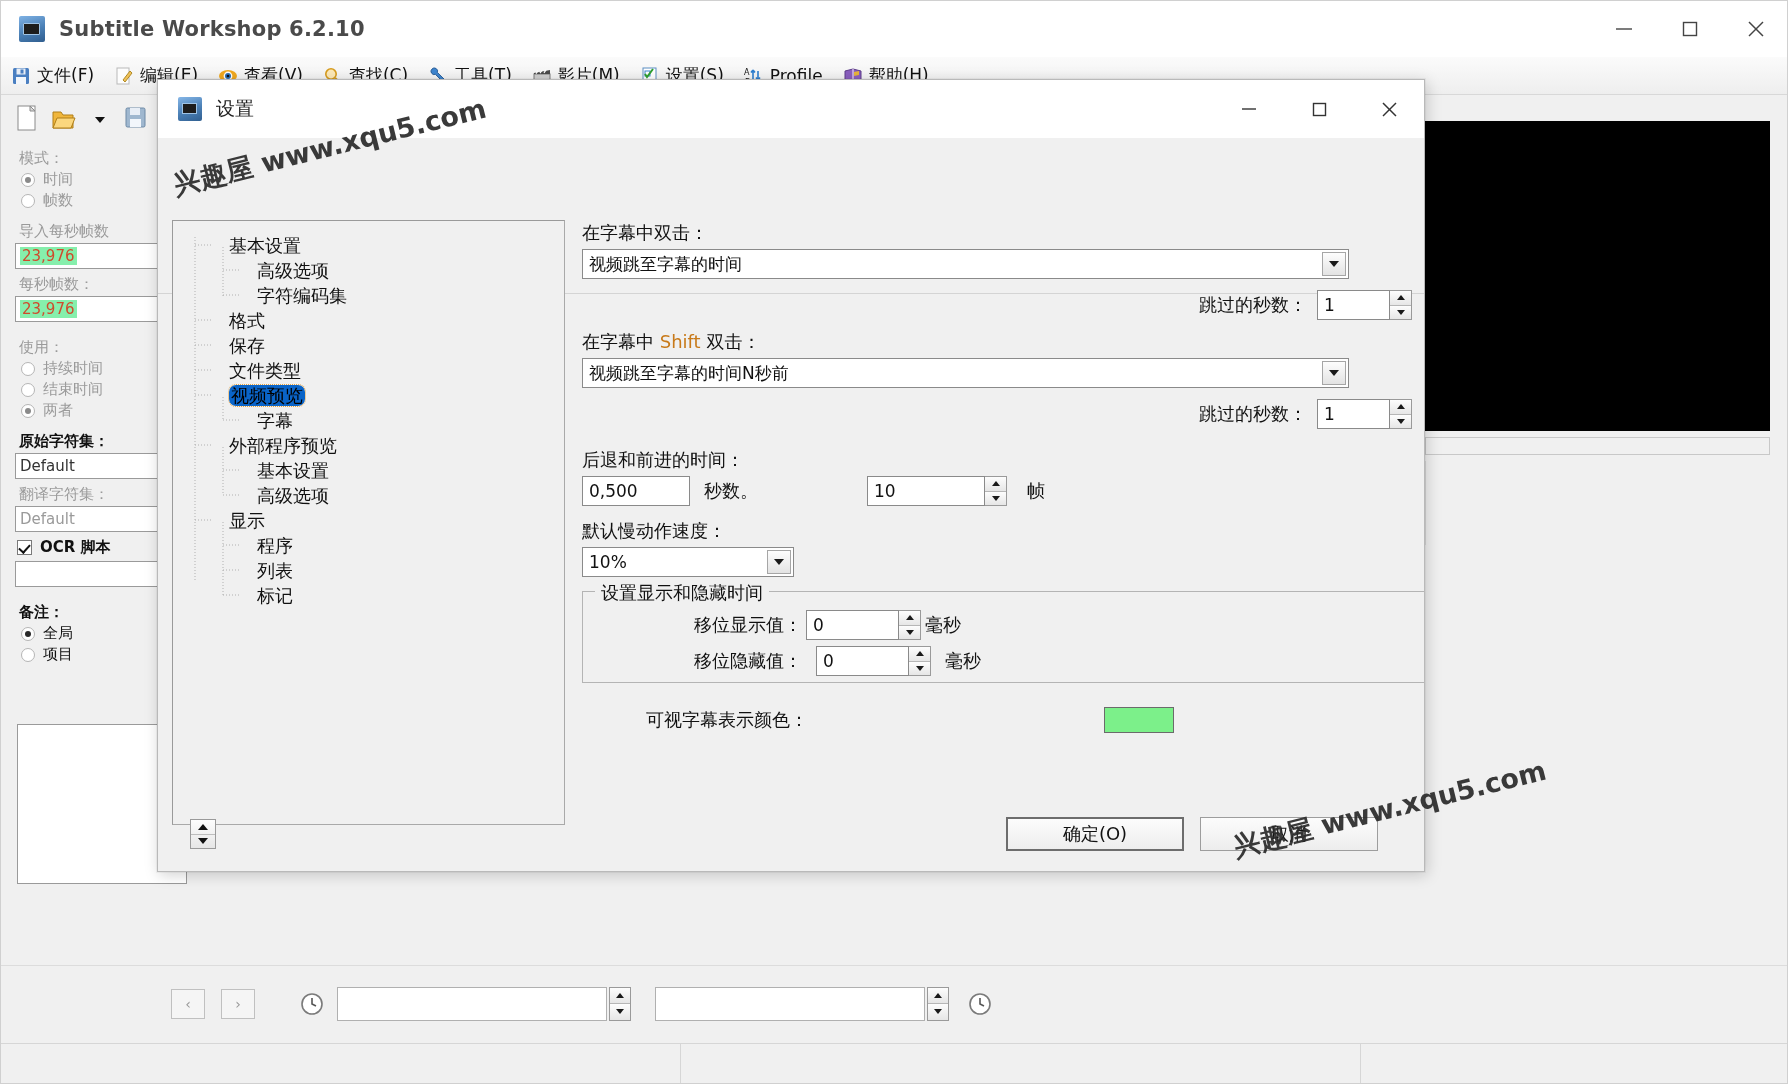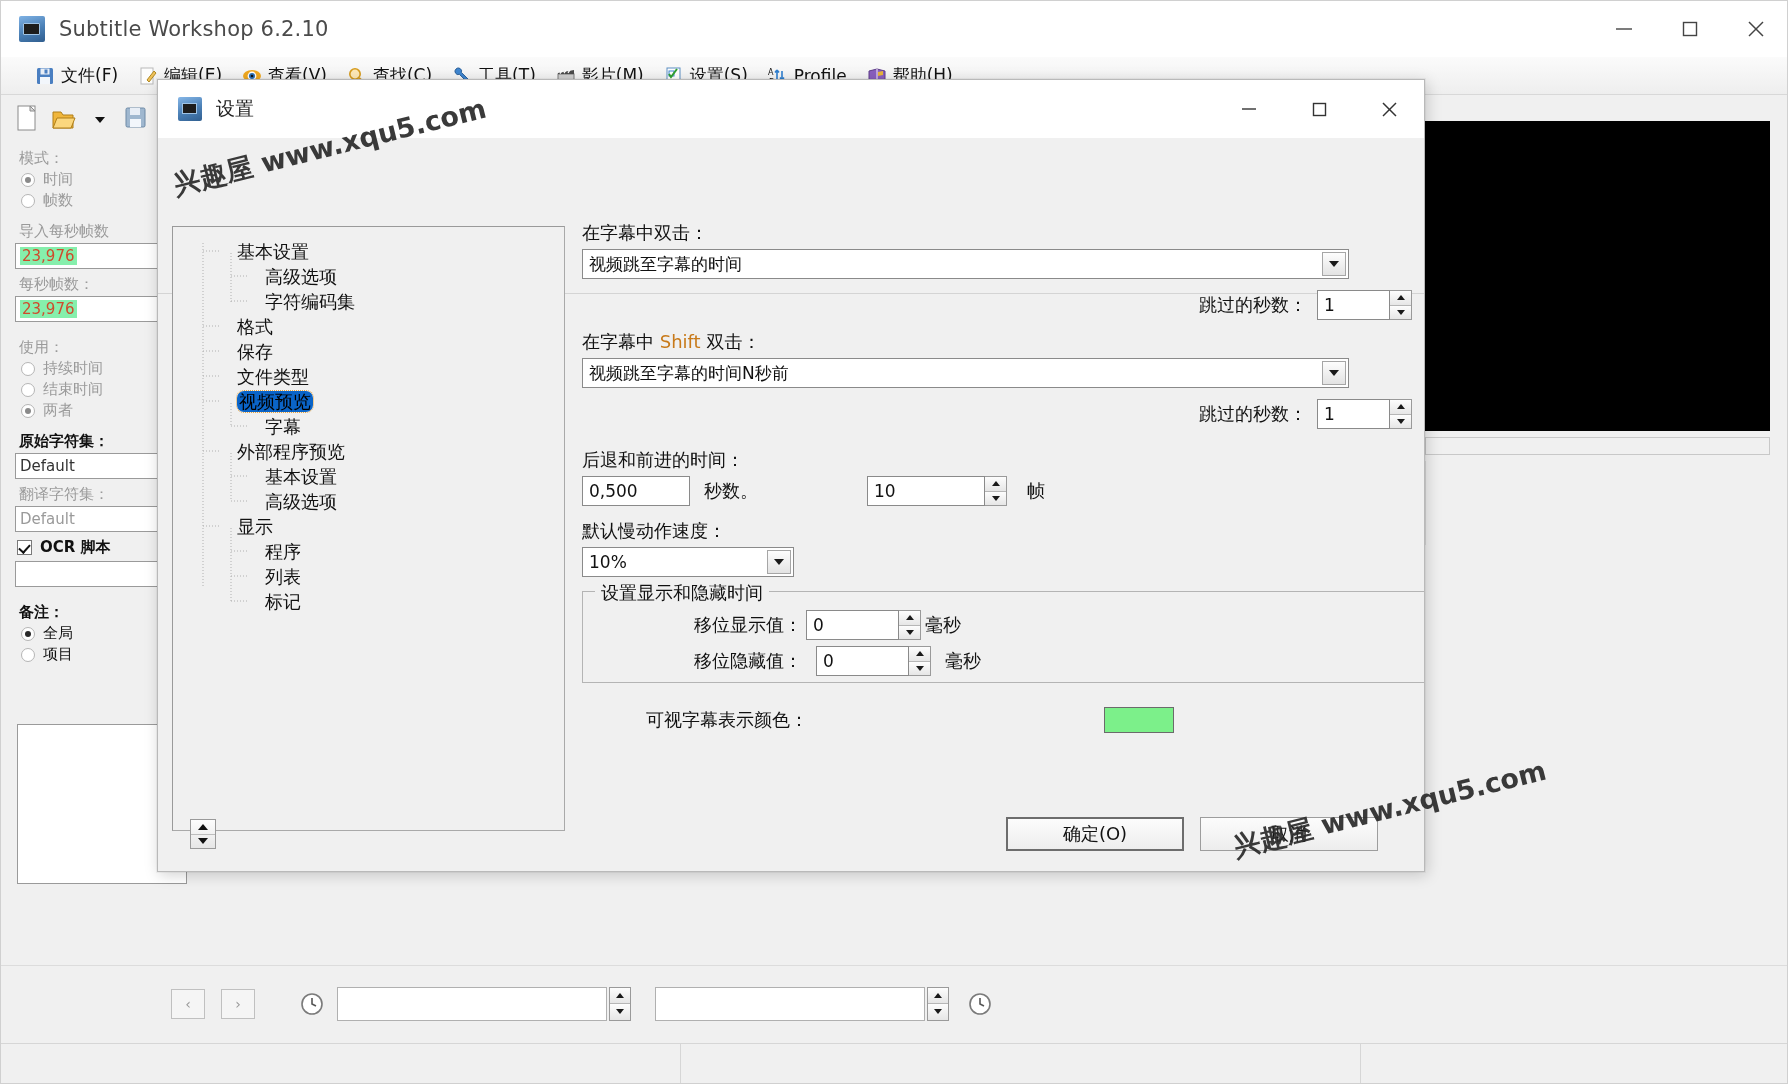--- a/index.html
+++ b/index.html
@@ -28,35 +28,35 @@
     margin-left: 18px; width: 26px; height: 26px;
     background: linear-gradient(160deg,#7fb2e5 0%,#4a7fb5 55%,#2f5d8e 100%);
     border: 1px solid #2b5party; border-radius: 2px; position: relative;
   }
   .tb-icon::after {
     content: ""; position: absolute; left: 4px; top: 7px; width: 17px; height: 12px;
     background: #1d1d1d; border-radius: 1px;
     box-shadow: inset 0 0 0 1px #9ec3e6;
   }
   .tb-title {
-    margin-left: 14px; font-size: 21px; color: #4a4a4a; letter-spacing: .2px;
+    margin-left: 14px; font-size: 21px; color: #4a4a4a; letter-spacing: .2px; font-weight: bold;
   }
   .tb-controls { margin-left: auto; display: flex; height: 56px; }
   .tb-btn {
     width: 66px; height: 56px; display: flex; align-items: center; justify-content: center;
     color: #444; font-size: 17px;
   }
   .tb-btn svg { display:block; }
 
   
   .menubar {
     position: absolute; left: 0; top: 56px; width: 1788px; height: 38px;
     background: linear-gradient(#fbfbfb,#eeeeee);
     border-bottom: 1px solid #d8d8d8;
-    display: flex; align-items: center; padding-left: 24px;
+    display: flex; align-items: center; padding-left: 0;
   }
   .menu-item {
     display: flex; align-items: center; gap: 6px;
     padding: 3px 10px; font-size: 17px; color: #111;
     white-space: nowrap;
   }
   .mi-ico { width: 20px; height: 20px; display:block; }
 
   
   .toolbar {
@@ -161,23 +161,23 @@
   .dlg-btn { width: 70px; height: 58px; display:flex; align-items:center; justify-content:center; color:#333; }
 
   .dlg-subtitle {
     position: absolute; left: 190px; top: 178px; font-size: 19px; color: #1a1a1a;
   }
   .dlg-sep {
     position: absolute; left: 0px; top: 213px; width: 1268px; height: 1px; background: #d4d4d4;
   }
 
   .treepane {
-    position: absolute; left: 14px; top: 146px; width: 393px; height: 605px;
+    position: absolute; left: 14px; top: 140px; width: 393px; height: 605px;
     background: #f0f0f0; border: 1px solid #a9a9a9;
-    border-top-color: #9a9a9a; border-left-color: #9a9a9a; padding-left: 8px;
+    border-top-color: #9a9a9a; border-left-color: #9a9a9a;
   }
   .tree { padding: 12px 0 0 28px; font-size: 18px; color: #111; position: relative; }
   .tnode {
     position: relative; height: 25px; line-height: 25px; white-space: nowrap;
     padding-left: 0px;
   }
   .tnode .lbl { position: relative; z-index: 2; }
   .tnode.sel .lbl {
     background: #0a64c8; color: #000000; outline: 1px dotted #e8a33d; padding: 0 2px; border-radius: 7px;
   }

